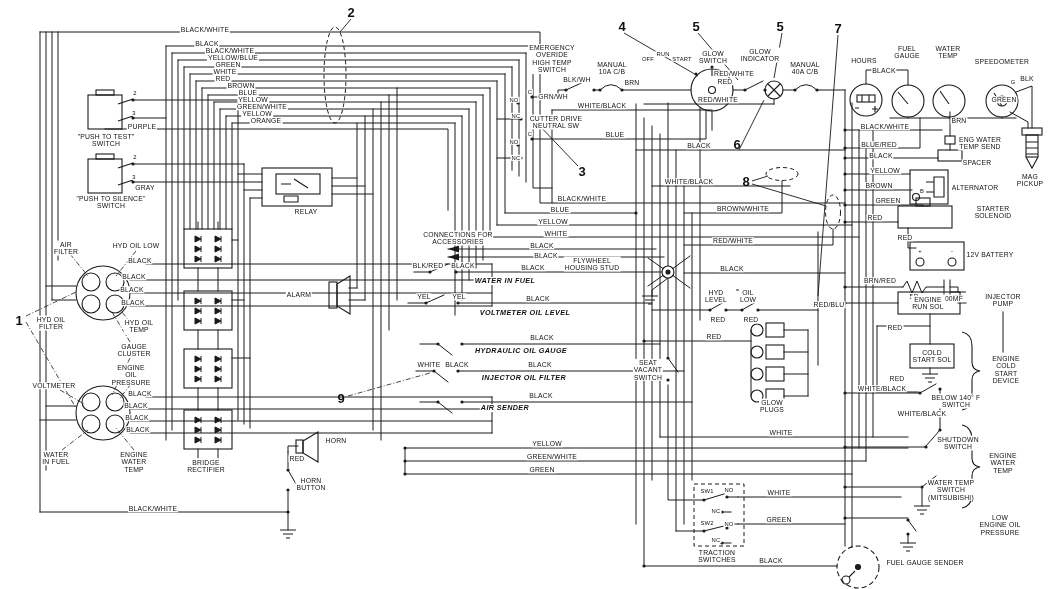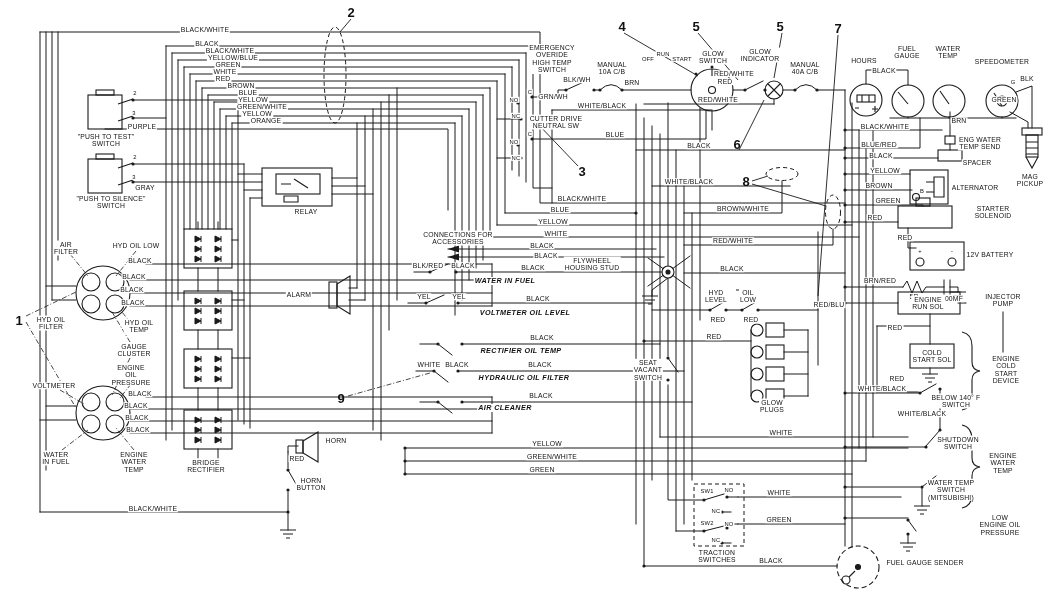--- a/index.html
+++ b/index.html
@@ -486,27 +486,27 @@
       <div class="lb" style="left: 463px; top: 266px;">BLACK</div>
       <div class="lb" style="left: 533px; top: 268px;">BLACK</div>
       <div class="lb" style="left: 592px; top: 264px;">FLYWHEEL
 HOUSING STUD</div>
       <div class="lb i" style="left: 505px; top: 281px;">WATER IN FUEL</div>
       <div class="lb" style="left: 424px; top: 297px;">YEL</div>
       <div class="lb" style="left: 459px; top: 297px;">YEL</div>
       <div class="lb" style="left: 538px; top: 299px;">BLACK</div>
       <div class="lb i" style="left: 525px; top: 313px;">VOLTMETER OIL LEVEL</div>
       <div class="lb" style="left: 542px; top: 338px;">BLACK</div>
-      <div class="lb i" style="left: 521px; top: 351px;">RECTIFIER OIL TEMP</div>
+      <div class="lb i" style="left: 521px; top: 351px;">HYDRAULIC OIL GAUGE</div>
       <div class="lb" style="left: 429px; top: 365px;">WHITE</div>
       <div class="lb" style="left: 457px; top: 365px;">BLACK</div>
       <div class="lb" style="left: 540px; top: 365px;">BLACK</div>
-      <div class="lb i" style="left: 524px; top: 378px;">HYDRAULIC OIL FILTER</div>
+      <div class="lb i" style="left: 524px; top: 378px;">INJECTOR OIL FILTER</div>
       <div class="lb" style="left: 541px; top: 396px;">BLACK</div>
-      <div class="lb i" style="left: 505px; top: 408px;">AIR CLEANER</div>
+      <div class="lb i" style="left: 505px; top: 408px;">AIR SENDER</div>
       <div class="lb" style="left: 699px; top: 146px;">BLACK</div>
       <div class="lb" style="left: 689px; top: 182px;">WHITE/BLACK</div>
       <div class="lb" style="left: 743px; top: 209px;">BROWN/WHITE</div>
       <div class="lb" style="left: 733px; top: 241px;">RED/WHITE</div>
       <div class="lb" style="left: 732px; top: 269px;">BLACK</div>
       <div class="lb" style="left: 716px; top: 296px;">HYD
 LEVEL</div>
       <div class="lb" style="left: 748px; top: 296px;">OIL
 LOW</div>
       <div class="lb" style="left: 718px; top: 320px;">RED</div>

